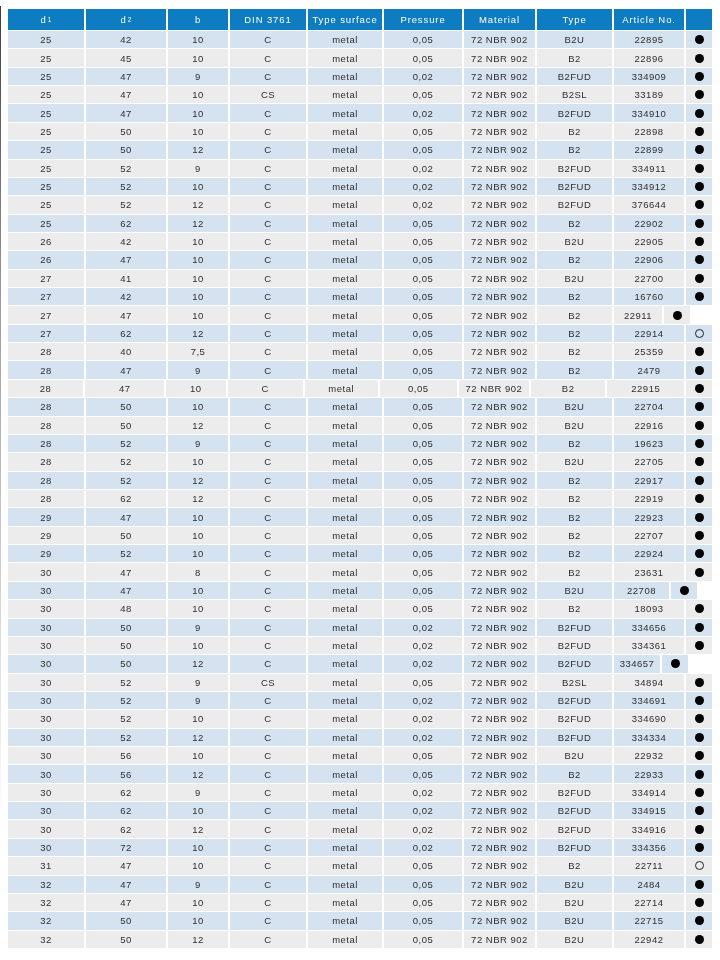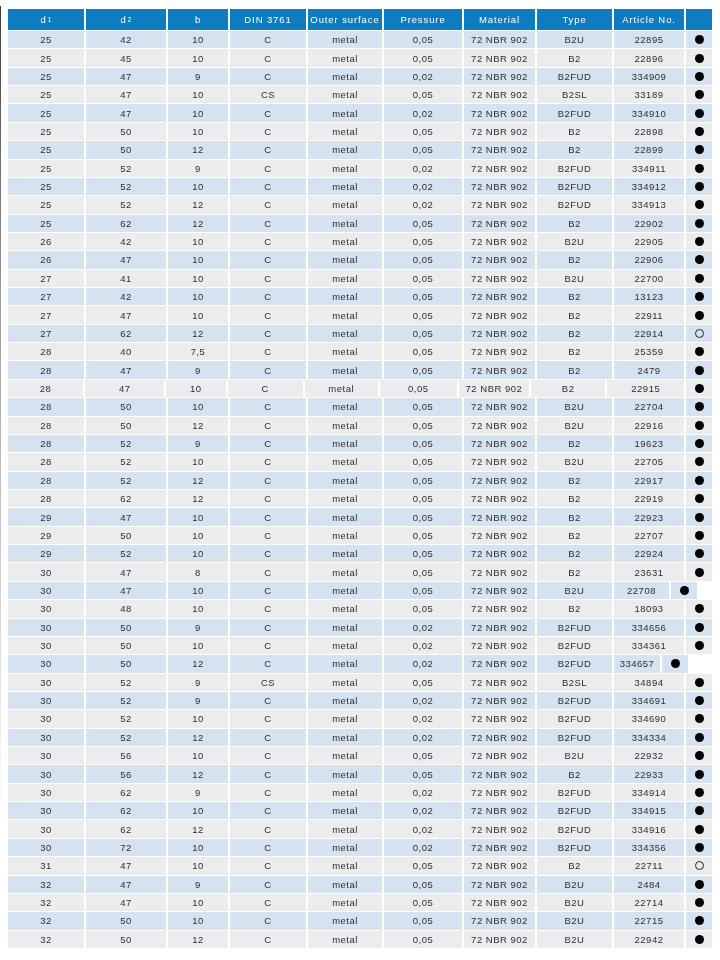--- a/index.html
+++ b/index.html
@@ -100,21 +100,21 @@
 <body>
 
 <div class="page">
   <div class="edge-line"></div>
   <div class="seal-table">
     <div class="thead">
         <div class="cell" style="width: 78px;">d<sub>1</sub></div>
         <div class="cell" style="width: 82px;">d<sub>2</sub></div>
         <div class="cell" style="width: 62px;">b</div>
         <div class="cell" style="width: 78px;">DIN 3761</div>
-        <div class="cell" style="width: 76px;">Outer surface</div>
+        <div class="cell" style="width: 76px;">Type surface</div>
         <div class="cell" style="width: 80px;">Pressure</div>
         <div class="cell" style="width: 73px;">Material</div>
         <div class="cell" style="width: 77px;">Type</div>
         <div class="cell" style="width: 72px;">Article No.</div>
         <div class="cell" style="width: 26px;"></div>
       </div>
     <div class="tbody">
         <div class="row odd">
           <div class="cell" style="width: 78px;">25</div>
           <div class="cell" style="width: 82px;">42</div>
@@ -243,21 +243,21 @@
         </div>
         <div class="row even">
           <div class="cell" style="width: 78px;">25</div>
           <div class="cell" style="width: 82px;">52</div>
           <div class="cell" style="width: 62px;">12</div>
           <div class="cell" style="width: 78px;">C</div>
           <div class="cell" style="width: 76px;">metal</div>
           <div class="cell" style="width: 80px;">0,02</div>
           <div class="cell" style="width: 73px;">72 NBR 902</div>
           <div class="cell" style="width: 77px;">B2FUD</div>
-          <div class="cell" style="width: 72px;">334913</div>
+          <div class="cell" style="width: 72px;">376644</div>
           <div class="cell" style="width: 26px;">
             <span class="dot filled"></span>
           </div>
         </div>
         <div class="row odd">
           <div class="cell" style="width: 78px;">25</div>
           <div class="cell" style="width: 82px;">62</div>
           <div class="cell" style="width: 62px;">12</div>
           <div class="cell" style="width: 78px;">C</div>
           <div class="cell" style="width: 76px;">metal</div>
@@ -313,35 +313,35 @@
         </div>
         <div class="row odd">
           <div class="cell" style="width: 78px;">27</div>
           <div class="cell" style="width: 82px;">42</div>
           <div class="cell" style="width: 62px;">10</div>
           <div class="cell" style="width: 78px;">C</div>
           <div class="cell" style="width: 76px;">metal</div>
           <div class="cell" style="width: 80px;">0,05</div>
           <div class="cell" style="width: 73px;">72 NBR 902</div>
           <div class="cell" style="width: 77px;">B2</div>
-          <div class="cell" style="width: 72px;">13123</div>
+          <div class="cell" style="width: 72px;">16760</div>
           <div class="cell" style="width: 26px;">
             <span class="dot filled"></span>
           </div>
         </div>
         <div class="row even">
           <div class="cell" style="width: 78px;">27</div>
           <div class="cell" style="width: 82px;">47</div>
           <div class="cell" style="width: 62px;">10</div>
           <div class="cell" style="width: 78px;">C</div>
           <div class="cell" style="width: 76px;">metal</div>
           <div class="cell" style="width: 80px;">0,05</div>
           <div class="cell" style="width: 73px;">72 NBR 902</div>
           <div class="cell" style="width: 77px;">B2</div>
-          <div class="cell" style="width: 72px;">22911</div>
+          <div class="cell" style="width: 50px;">22911</div>
           <div class="cell" style="width: 26px;">
             <span class="dot filled"></span>
           </div>
         </div>
         <div class="row odd">
           <div class="cell" style="width: 78px;">27</div>
           <div class="cell" style="width: 82px;">62</div>
           <div class="cell" style="width: 62px;">12</div>
           <div class="cell" style="width: 78px;">C</div>
           <div class="cell" style="width: 76px;">metal</div>

